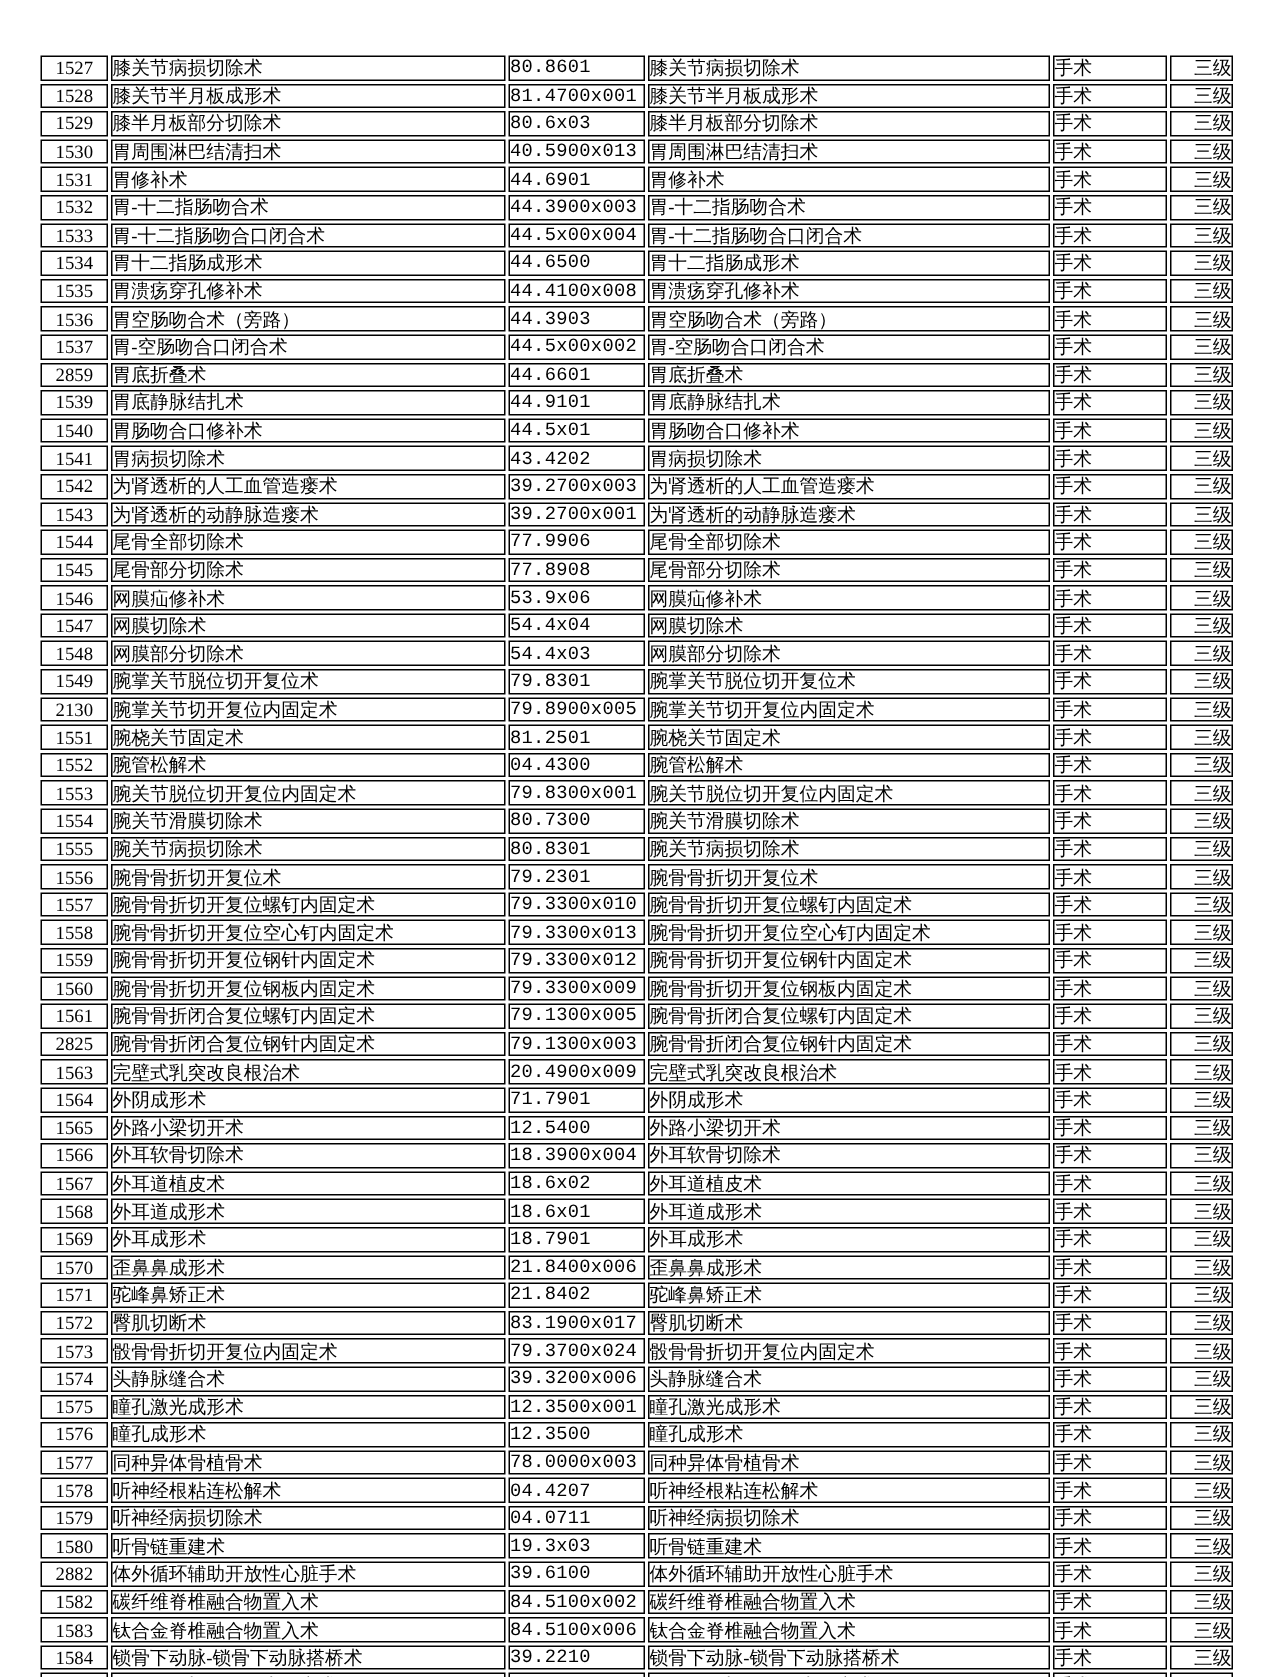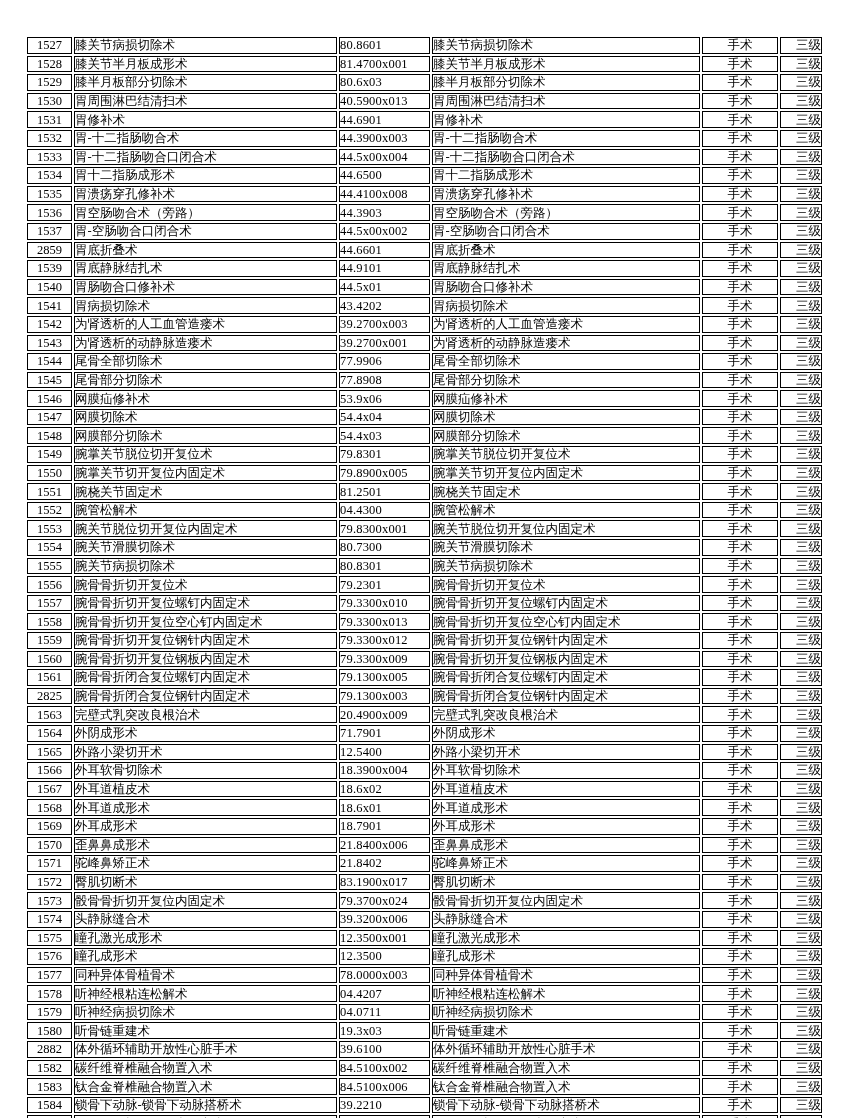--- a/index.html
+++ b/index.html
@@ -37,26 +37,26 @@
   }
   td.col-no {
     width: 43px;
     text-align: center;
     font-size: 13px;
   }
   td.col-name  { width: 261px; padding-left: 4px; }
   td.col-code  {
     width: 89px;
     padding-left: 3px;
-    font-family: Liberation Serif, serif;
+    font-family: Liberation Mono, monospace;
     font-size: 12.5px;
     letter-spacing: 0.2px;
   }
   td.col-name2 { width: 266px; padding-left: 4px; }
-  td.col-cat   { width: 74px; text-align: center; }
+  td.col-cat   { width: 74px; }
   td.col-level { width: 40px; text-align: right; }
 </style>
 </head>
 <body>
 
 <div class="page">
   <table class="proc-table">
     <tbody>
         <tr>
           <td class="col-no">1527</td>
@@ -236,21 +236,21 @@
         </tr>
         <tr>
           <td class="col-no">1549</td>
           <td class="col-name">腕掌关节脱位切开复位术</td>
           <td class="col-code">79.8301</td>
           <td class="col-name2">腕掌关节脱位切开复位术</td>
           <td class="col-cat">手术</td>
           <td class="col-level">三级</td>
         </tr>
         <tr>
-          <td class="col-no">1550</td>
+          <td class="col-no">2130</td>
           <td class="col-name">腕掌关节切开复位内固定术</td>
           <td class="col-code">79.8900x005</td>
           <td class="col-name2">腕掌关节切开复位内固定术</td>
           <td class="col-cat">手术</td>
           <td class="col-level">三级</td>
         </tr>
         <tr>
           <td class="col-no">1551</td>
           <td class="col-name">腕桡关节固定术</td>
           <td class="col-code">81.2501</td>

